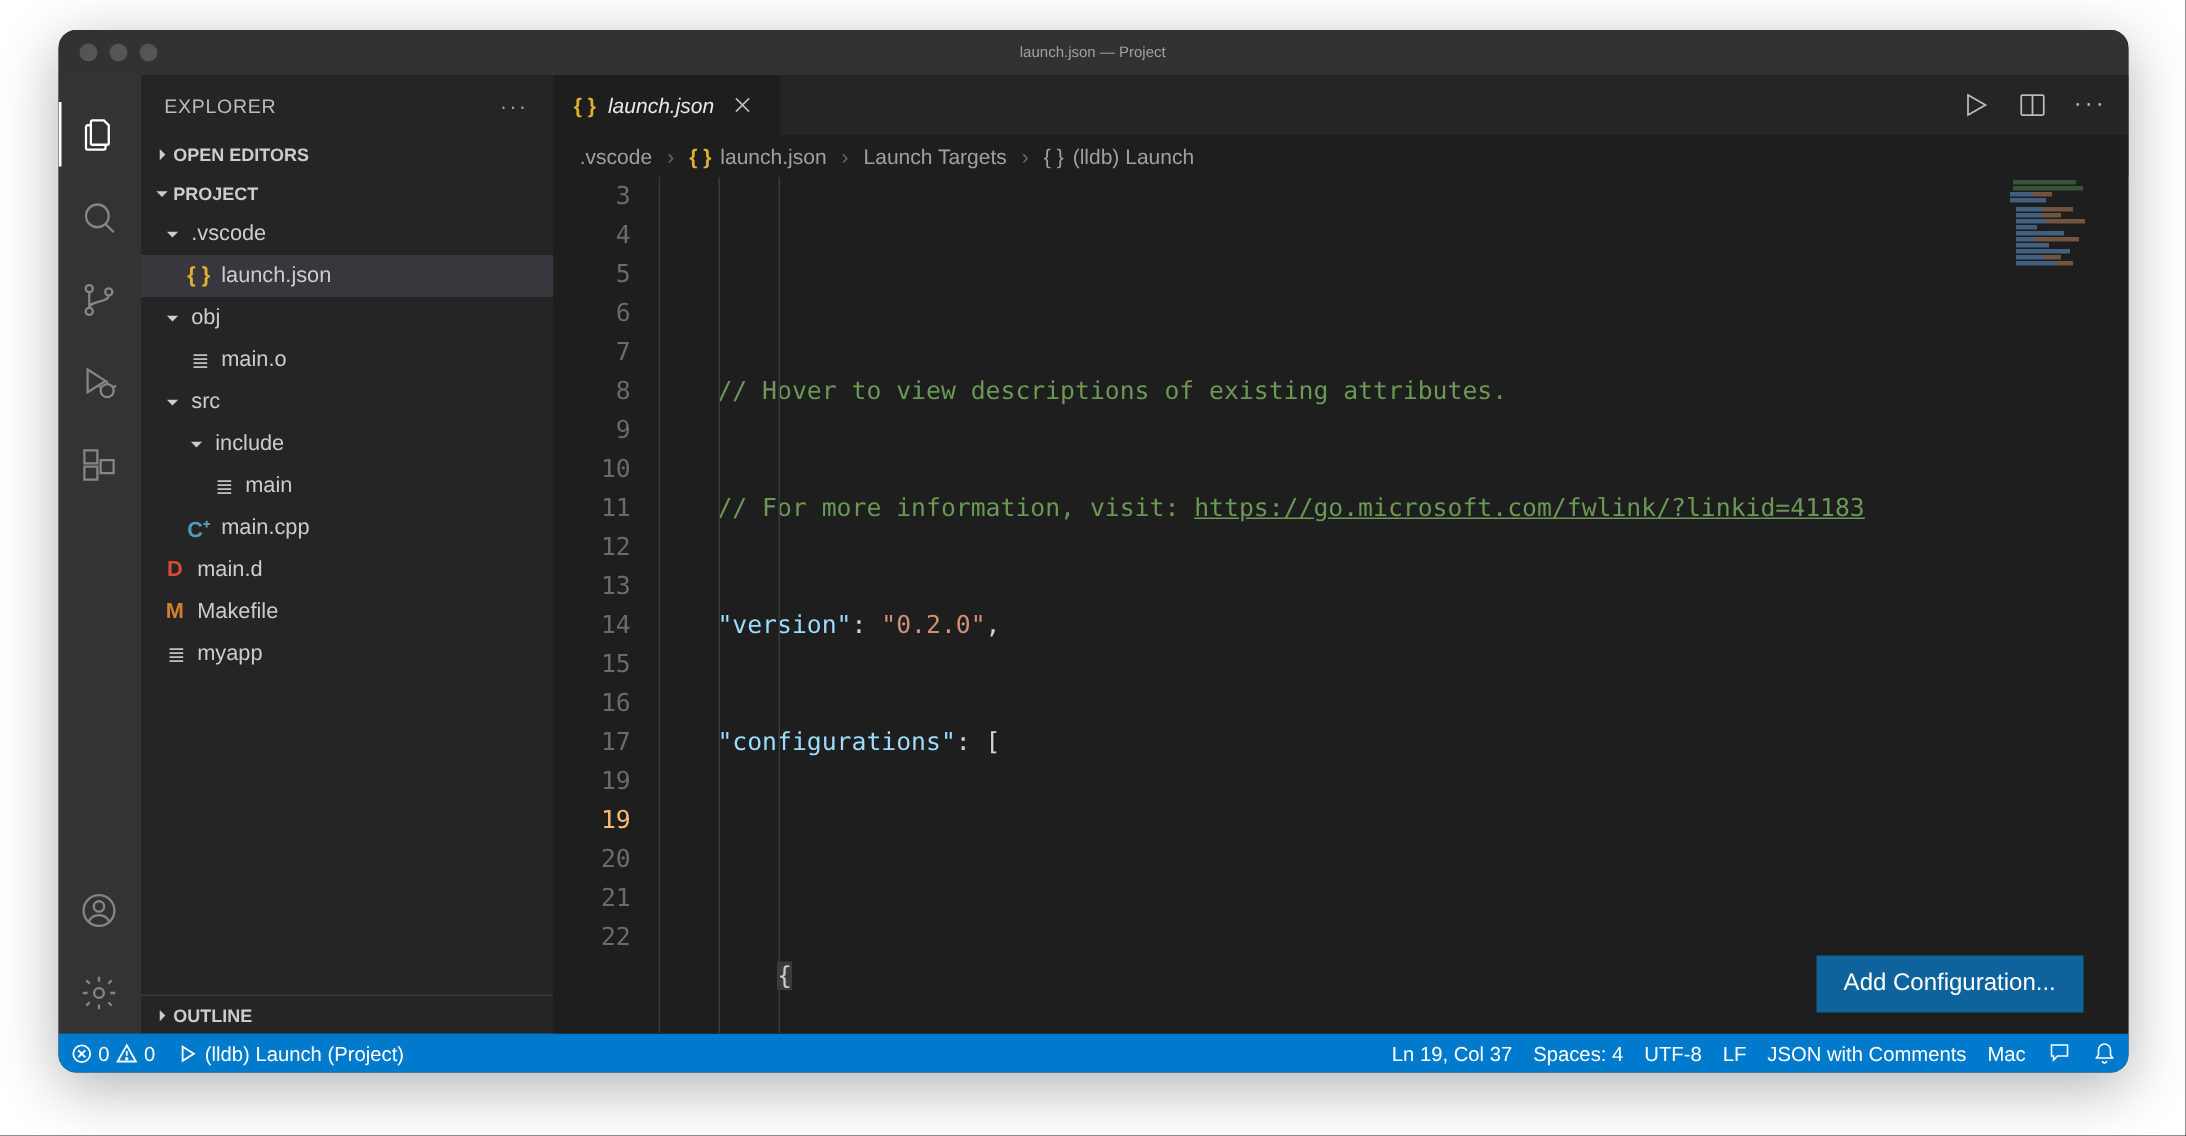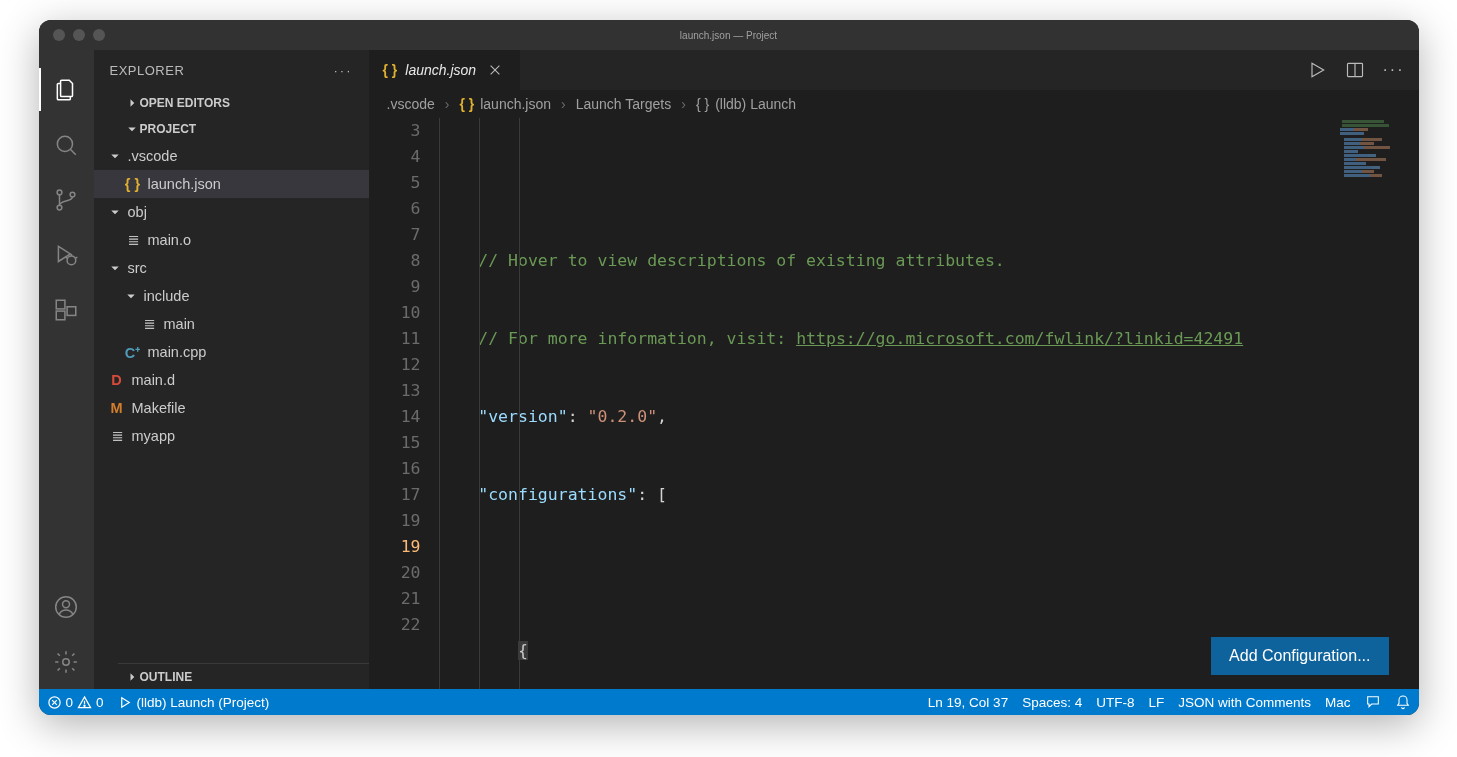--- a/index.html
+++ b/index.html
@@ -95,21 +95,20 @@
   }
   .sidebar-section-head {
     height: 26px;
     display: flex;
     align-items: center;
     padding-left: 6px;
     font-size: 12px;
     font-weight: 700;
     color: #ccc;
     cursor: pointer;
-    margin-left: 24px;
   }
   .chev { width: 16px; display:inline-flex; justify-content:center; color:#ccc; }
   .tree { font-size: 14.5px; color:#ccc; }
   .tree-row {
     height: 28px;
     display: flex;
     align-items: center;
     gap: 6px;
     padding-left: 8px;
     cursor: pointer;
@@ -509,21 +508,21 @@
           <div class="ln active">19</div>
           <div class="ln">20</div>
           <div class="ln">21</div>
           <div class="ln">22</div>
         </div>
         <div class="code">
           <div class="guide" style="left:0px"></div>
           <div class="guide" style="left:40px"></div>
           <div class="guide" style="left:80px"></div>
           <div class="row">    <span class="tok-cmt">// Hover to view descriptions of existing attributes.</span></div>
-          <div class="row">    <span class="tok-cmt">// For more information, visit: </span><span class="tok-link">https://go.microsoft.com/fwlink/?linkid=42491</span></div>
+          <div class="row">    <span class="tok-cmt">// For more information, visit: </span><span class="tok-link">https://go.microsoft.com/fwlink/?linkid=41183</span></div>
           <div class="row">    <span class="tok-key">"version"</span><span class="tok-punc">: </span><span class="tok-str">"0.2.0"</span><span class="tok-punc">,</span></div>
           <div class="row">    <span class="tok-key">"configurations"</span><span class="tok-punc">: [</span></div>
           <div class="row"></div>
           <div class="row">        <span class="tok-brack">{</span></div>
           
           
           
           
           
           

